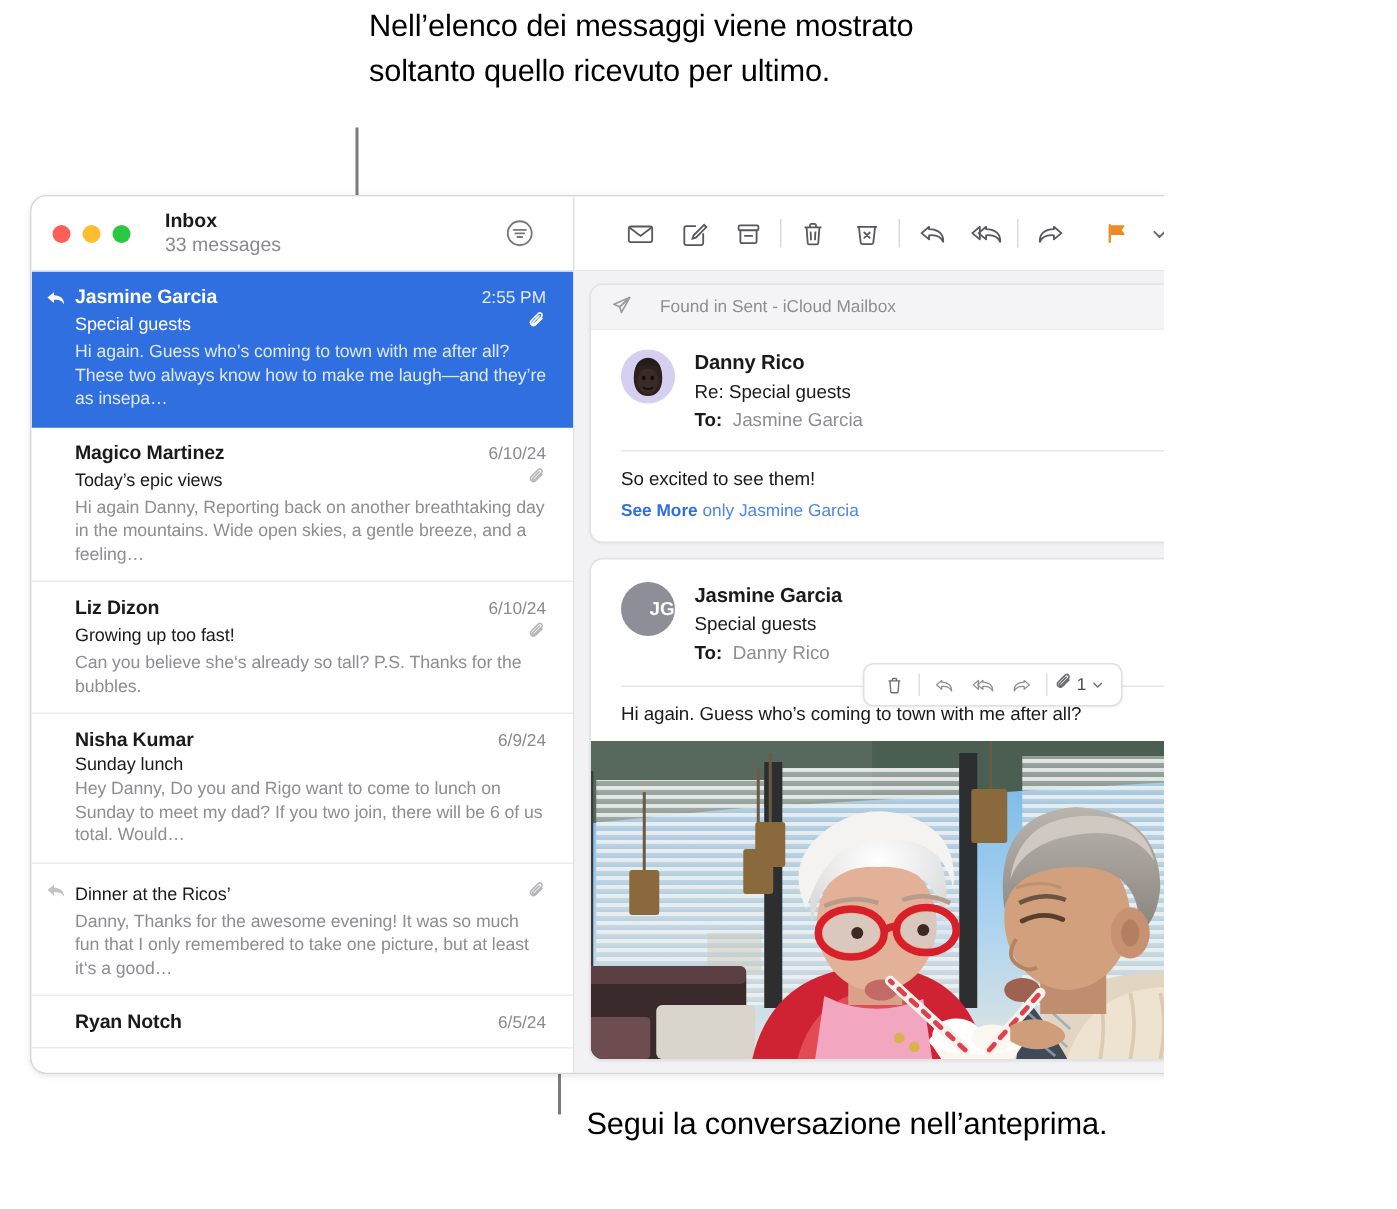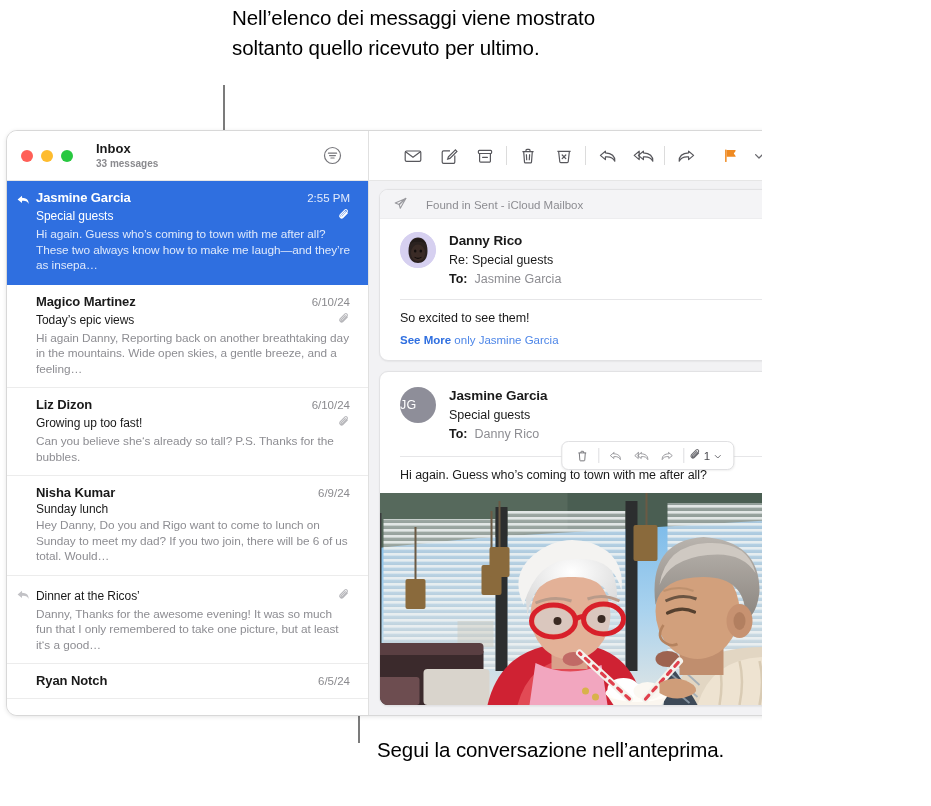--- a/index.html
+++ b/index.html
@@ -2,21 +2,21 @@
 <html><head>
 <meta charset="utf-8">
 <style>
   * { box-sizing: border-box; margin: 0; padding: 0; }
   html, body {
     width: 931px; height: 806px;
     background: #ffffff;
     font-family: "Liberation Sans", sans-serif;
     -webkit-font-smoothing: antialiased;
   }
-  #root { position: relative; width: 762px; height: 806px; overflow: hidden; }
+  #root { position: relative; width: 762px; height: 806px; overflow: hidden; margin-left: 14px; }
 
   
   .callout {
     position: absolute;
     font-size: 20.5px;
     line-height: 30px;
     color: #000;
     letter-spacing: -0.1px;
   }
   #callout-top { left: 232px; top: 3px; width: 420px; }
@@ -53,21 +53,21 @@
     border-bottom: 1px solid #e6e6e6;
   }
   #titlebar-left { width: 362px; height: 100%; display: flex; align-items: center; border-right: 1px solid #e0e0e0; position: relative; }
   .traffic { display: flex; gap: 8px; margin-left: 14px; }
   .dot { width: 12px; height: 12px; border-radius: 50%; }
   .dot.red { background: #ff5f57; }
   .dot.yellow { background: #febc2e; }
   .dot.green { background: #28c840; }
   #mailbox-meta { margin-left: 23px; line-height: 1.12; }
   #mailbox-title { font-size: 13px; font-weight: bold; color: #1a1a1a; }
-  #mailbox-count { font-size: 10px; color: #8a8a8e; margin-top: 1px; font-weight: bold; }
+  #mailbox-count { font-size: 13px; color: #8a8a8e; margin-top: 1px; }
   #filter-btn { position: absolute; right: 18px; top: 50%; transform: translateY(-50%); }
 
   #titlebar-right { flex: 1; height: 100%; display: flex; align-items: center; padding: 0 14px 0 16px; gap: 0; }
   .tb { width: 36px; height: 28px; display: flex; align-items: center; justify-content: center; cursor: default; }
   .tb svg { display: block; }
   .tb-sep { width: 1px; height: 19px; background: #dcdcdc; margin: 0 3px; }
   .tb.chev { width: 22px; }
   .sp-a { flex: 0 0 10px; }
   .sp-b { flex: 0 0 8px; }
 
@@ -128,22 +128,22 @@
     color: #8d8d92;
   }
   .msg-head { display: flex; padding: 13px 20px 0 20px; }
   .avatar {
     width: 36px; height: 36px; border-radius: 50%;
     flex: 0 0 36px; margin-right: 13px; position: relative; overflow: hidden;
   }
   .avatar.memoji { background: #d8d2f2; }
   .avatar.initials {
     background: #8e8e99; color: #fff;
-    display: flex; align-items: center; justify-content: flex-start;
-    font-size: 12.5px; font-weight: normal; letter-spacing: 0.2px;
+    display: flex; align-items: center; justify-content: flex-end;
+    font-size: 12.5px; font-weight: bold; letter-spacing: 0.2px;
   }
   .head-fields { flex: 1; line-height: 1.33; }
   .head-top { display: flex; align-items: flex-start; }
   .h-name { font-size: 13.5px; font-weight: bold; color: #1a1a1a; flex: 1; letter-spacing: -0.1px; }
   .h-time { font-size: 11.5px; color: #8a8a8e; white-space: nowrap; }
   .h-sub { font-size: 12.5px; color: #1a1a1a; margin-top: 2px; }
   .h-to { font-size: 12.5px; margin-top: 2px; }
   .h-to .lbl { color: #1a1a1a; font-weight: bold; }
   .h-to .val { color: #8d8d92; margin-left: 7px; }
   .h-right-col { display: flex; flex-direction: column; align-items: flex-end; }

